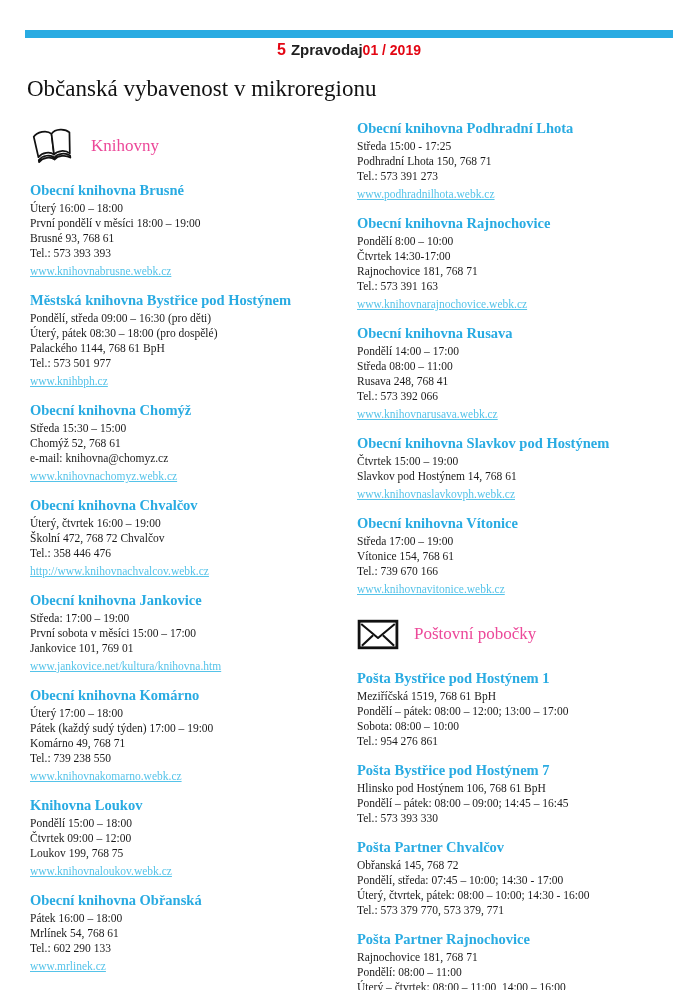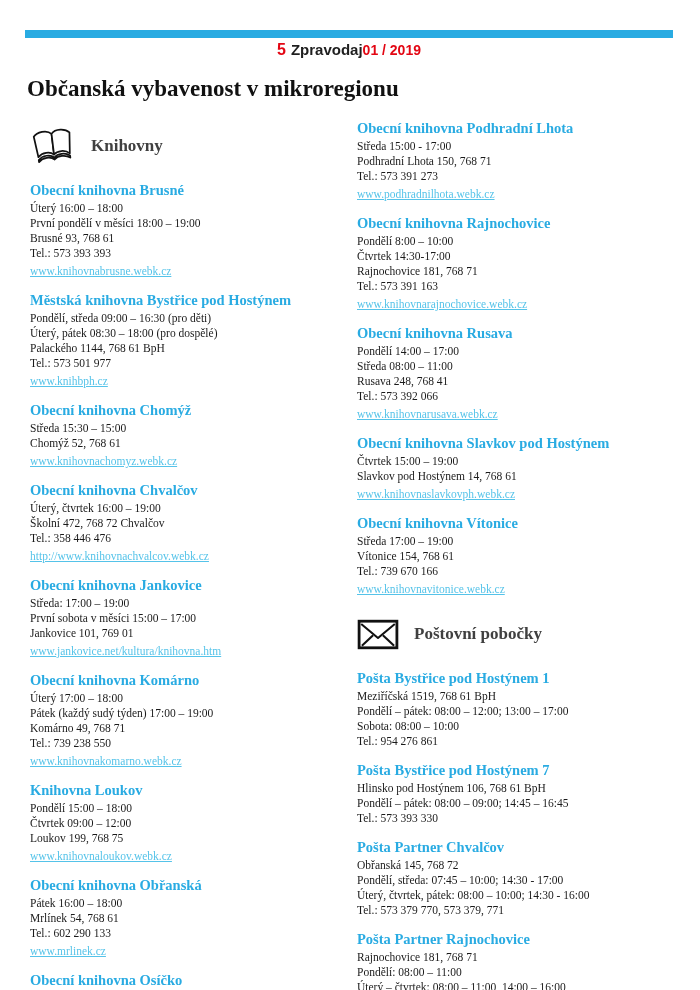--- a/index.html
+++ b/index.html
@@ -17,29 +17,29 @@
   .masthead{
     position:absolute;left:25px;right:27px;top:41px;
     display:flex;justify-content:center;align-items:baseline;
     font-family:"Liberation Sans", sans-serif;
   }
   .page-num{color:var(--accent-red);font-weight:bold;font-size:16px;margin-right:5px;}
   .mast-title{font-weight:bold;font-size:15px;color:#1f1f1f;}
   .issue{color:var(--accent-red);font-weight:bold;font-size:14px;}
   .page-title{
     position:absolute;left:27px;top:76px;margin:0;
-    font-size:23px;font-weight:bold;color:#111;
+    font-size:23px;font-weight:normal;color:#111;
   }
   .columns{position:absolute;left:30px;top:119px;width:645px;display:flex;gap:12px;}
   .col-left{width:315px;}
   .col-right{width:318px;}
   .section-head{display:flex;align-items:center;gap:15px;height:50px;margin:2px 0 10px 0;}
   .section-head.post{margin-top:8px;}
   .icon{display:inline-flex;align-items:center;}
-  .section-title{font-size:17px;font-weight:bold;color:#404040;}
+  .section-title{font-size:17px;font-weight:normal;color:#ec4899;}
   .entry{margin-bottom:12px;}
   .entry-title{
     margin:0 0 2px 0;font-size:14.5px;line-height:18px;font-weight:bold;
     color:var(--accent-blue);
   }
   .entry-line{font-size:11.5px;line-height:15px;color:var(--text);}
   .entry-link{
     display:inline-block;font-size:11.5px;line-height:15px;
     color:var(--link-blue);text-decoration:underline;
   }
@@ -71,35 +71,35 @@
               <path d="M32 12 C26 5 12 7 7 13 L10 42 C16 36 27 36 32 41 Z"></path>
               <path d="M32 12 C38 5 52 7 57 13 L54 42 C48 36 37 36 32 41 Z"></path>
             </g>
           </svg>
         </span>
         <span class="section-title">Knihovny</span>
       </div>
       <div>
           <div class="entry"><h3 class="entry-title">Obecní knihovna Brusné</h3><div class="entry-line">Úterý 16:00 – 18:00</div><div class="entry-line">První pondělí v měsíci 18:00 – 19:00</div><div class="entry-line">Brusné 93, 768 61</div><div class="entry-line">Tel.: 573 393 393</div><a class="entry-link" href="#">www.knihovnabrusne.webk.cz</a></div>
           <div class="entry"><h3 class="entry-title">Městská knihovna Bystřice pod Hostýnem</h3><div class="entry-line">Pondělí, středa 09:00 – 16:30 (pro děti)</div><div class="entry-line">Úterý, pátek 08:30 – 18:00 (pro dospělé)</div><div class="entry-line">Palackého 1144, 768 61 BpH</div><div class="entry-line">Tel.: 573 501 977</div><a class="entry-link" href="#">www.knihbph.cz</a></div>
-          <div class="entry"><h3 class="entry-title">Obecní knihovna Chomýž</h3><div class="entry-line">Středa 15:30 – 15:00</div><div class="entry-line">Chomýž 52, 768 61</div><a class="entry-link" href="#">www.knihovnachomyz.webk.cz</a></div>
+          <div class="entry"><h3 class="entry-title">Obecní knihovna Chomýž</h3><div class="entry-line">Středa 15:30 – 15:00</div><div class="entry-line">Chomýž 52, 768 61</div><div class="entry-line">e-mail: knihovna@chomyz.cz</div><a class="entry-link" href="#">www.knihovnachomyz.webk.cz</a></div>
           <div class="entry"><h3 class="entry-title">Obecní knihovna Chvalčov</h3><div class="entry-line">Úterý, čtvrtek 16:00 – 19:00</div><div class="entry-line">Školní 472, 768 72 Chvalčov</div><div class="entry-line">Tel.: 358 446 476</div><a class="entry-link" href="#">http://www.knihovnachvalcov.webk.cz</a></div>
           <div class="entry"><h3 class="entry-title">Obecní knihovna Jankovice</h3><div class="entry-line">Středa: 17:00 – 19:00</div><div class="entry-line">První sobota v měsíci 15:00 – 17:00</div><div class="entry-line">Jankovice 101, 769 01</div><a class="entry-link" href="#">www.jankovice.net/kultura/knihovna.htm</a></div>
           <div class="entry"><h3 class="entry-title">Obecní knihovna Komárno</h3><div class="entry-line">Úterý 17:00 – 18:00</div><div class="entry-line">Pátek (každý sudý týden) 17:00 – 19:00</div><div class="entry-line">Komárno 49, 768 71</div><div class="entry-line">Tel.: 739 238 550</div><a class="entry-link" href="#">www.knihovnakomarno.webk.cz</a></div>
           <div class="entry"><h3 class="entry-title">Knihovna Loukov</h3><div class="entry-line">Pondělí 15:00 – 18:00</div><div class="entry-line">Čtvrtek 09:00 – 12:00</div><div class="entry-line">Loukov 199, 768 75</div><a class="entry-link" href="#">www.knihovnaloukov.webk.cz</a></div>
           <div class="entry"><h3 class="entry-title">Obecní knihovna Obřanská</h3><div class="entry-line">Pátek 16:00 – 18:00</div><div class="entry-line">Mrlínek 54, 768 61</div><div class="entry-line">Tel.: 602 290 133</div><a class="entry-link" href="#">www.mrlinek.cz</a></div>
           <div class="entry">
             <h3 class="entry-title">Obecní knihovna Osíčko</h3>
           </div>
         </div>
     </div>
 
     <div class="col-right">
       <div>
-          <div class="entry"><h3 class="entry-title">Obecní knihovna Podhradní Lhota</h3><div class="entry-line">Středa 15:00 - 17:00</div><div class="entry-line">Podhradní Lhota 150, 768 71</div><div class="entry-line">Tel.: 573 391 273</div><a class="entry-link" href="#">www.podhradnilhota.webk.cz</a></div>
+          <div class="entry"><h3 class="entry-title">Obecní knihovna Podhradní Lhota</h3><div class="entry-line">Středa 15:00 - 17:25</div><div class="entry-line">Podhradní Lhota 150, 768 71</div><div class="entry-line">Tel.: 573 391 273</div><a class="entry-link" href="#">www.podhradnilhota.webk.cz</a></div>
           <div class="entry"><h3 class="entry-title">Obecní knihovna Rajnochovice</h3><div class="entry-line">Pondělí 8:00 – 10:00</div><div class="entry-line">Čtvrtek 14:30-17:00</div><div class="entry-line">Rajnochovice 181, 768 71</div><div class="entry-line">Tel.: 573 391 163</div><a class="entry-link" href="#">www.knihovnarajnochovice.webk.cz</a></div>
           <div class="entry"><h3 class="entry-title">Obecní knihovna Rusava</h3><div class="entry-line">Pondělí 14:00 – 17:00</div><div class="entry-line">Středa 08:00 – 11:00</div><div class="entry-line">Rusava 248, 768 41</div><div class="entry-line">Tel.: 573 392 066</div><a class="entry-link" href="#">www.knihovnarusava.webk.cz</a></div>
           <div class="entry"><h3 class="entry-title">Obecní knihovna Slavkov pod Hostýnem</h3><div class="entry-line">Čtvrtek 15:00 – 19:00</div><div class="entry-line">Slavkov pod Hostýnem 14, 768 61</div><a class="entry-link" href="#">www.knihovnaslavkovph.webk.cz</a></div>
           <div class="entry"><h3 class="entry-title">Obecní knihovna Vítonice</h3><div class="entry-line">Středa 17:00 – 19:00</div><div class="entry-line">Vítonice 154, 768 61</div><div class="entry-line">Tel.: 739 670 166</div><a class="entry-link" href="#">www.knihovnavitonice.webk.cz</a></div>
         </div>
 
       <div class="section-head post">
         <span class="icon">
           <svg width="42" height="31" viewBox="0 0 60 44" aria-hidden="true">
             <rect x="3" y="3" width="54" height="38" fill="#ffffff" stroke="#111111" stroke-width="4"></rect>

